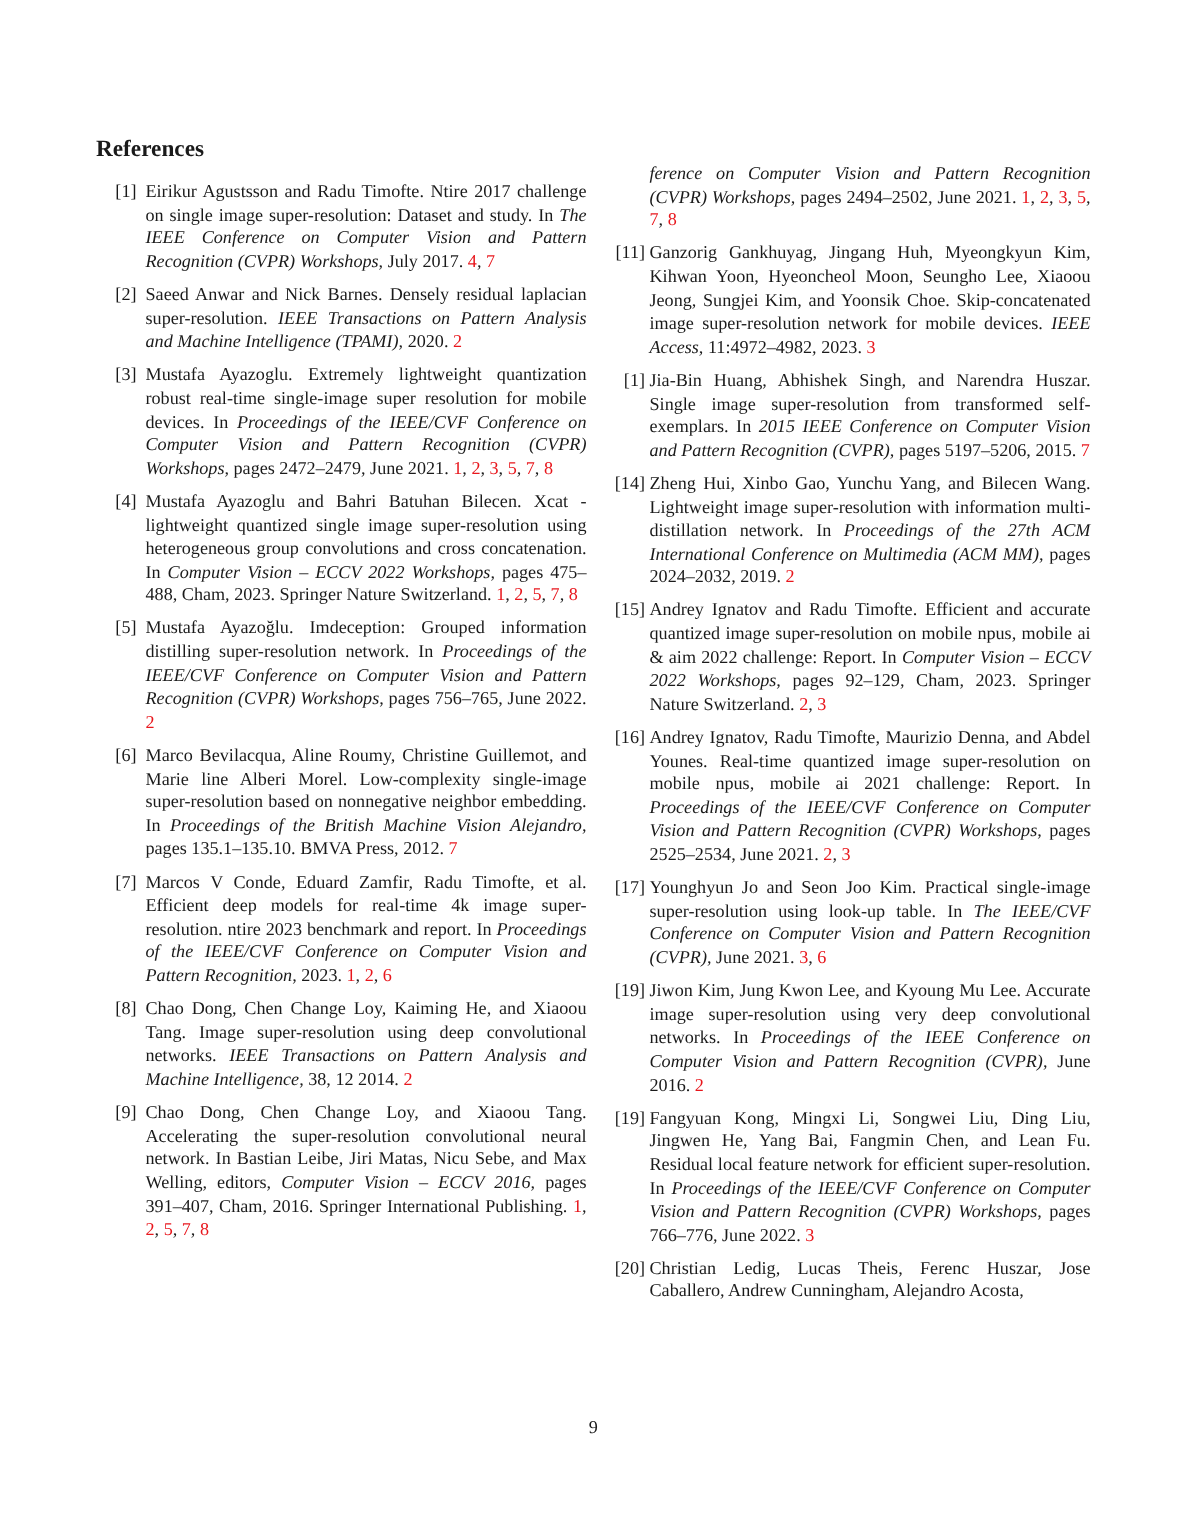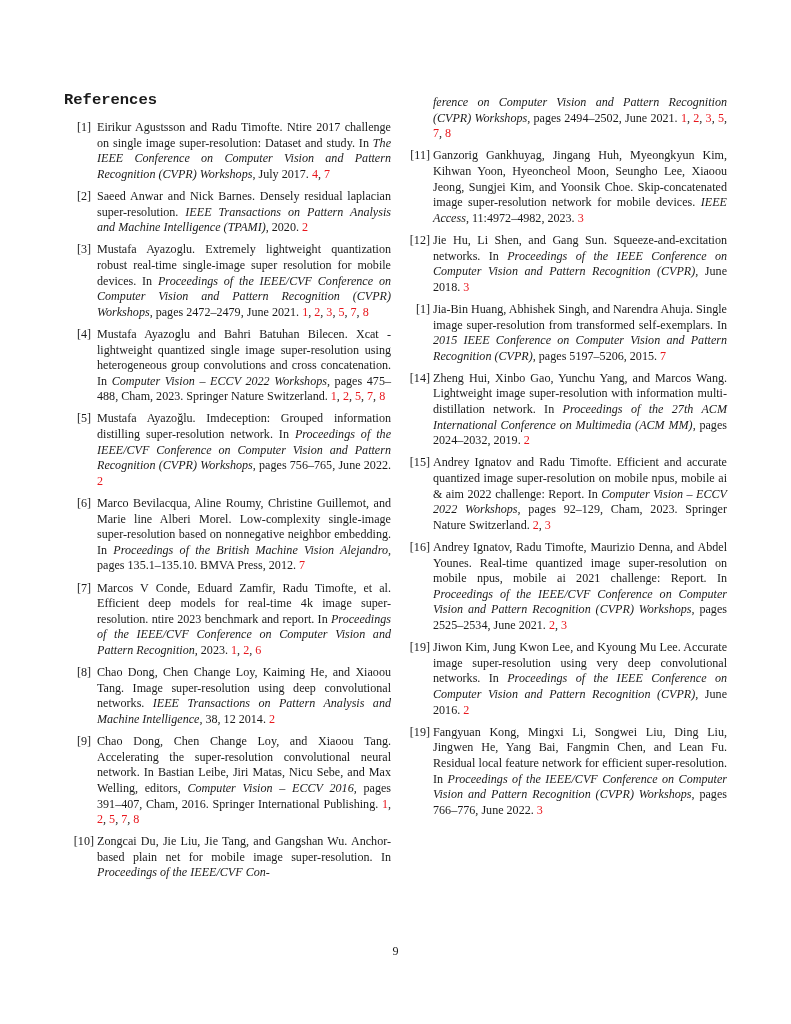--- a/index.html
+++ b/index.html
@@ -2,21 +2,21 @@
 <html><head>
 <meta charset="utf-8">
 <style>
   html, body { margin: 0; padding: 0; background: #ffffff; }
   body { width: 791px; height: 1024px; position: relative; overflow: hidden;
          font-family: "Liberation Serif", "DejaVu Serif", serif; color: #1a1a1a; }
   .col { position: absolute; top: 0; width: 327px; }
   .col-left { left: 64px; }
   .col-right { left: 400px; }
   h2.refs-title { position: absolute; left: 64px; top: 91px; margin: 0;
-                  font-size: 15.5px; font-weight: bold; font-family: Liberation Mono, monospace; }
+                  font-size: 15.5px; font-weight: bold; font-family: Liberation Serif, serif; }
   .ref { position: relative; padding-left: 33px; font-size: 12.1px; line-height: 15.6px;
          text-align: justify; margin-bottom: 6.6px; hyphens: none; }
   .ref .num { position: absolute; left: 0; top: 0; width: 30px; text-align: right; }
   .ref.single .num { left: -3px; }
   .ref i { font-style: italic; }
   .ref a { color: #e8161c; text-decoration: none; }
   .page-num { position: absolute; left: 0; width: 791px; top: 944px; text-align: center;
               font-size: 12.1px; }
 </style>
 </head>
@@ -27,27 +27,27 @@
 <div class="col col-left" style="top:120px;">
     <div class="ref single"><span class="num">[1]</span><span>Eirikur Agustsson and Radu Timofte.  Ntire 2017 challenge on single image super-resolution: Dataset and study. In </span><i>The IEEE Conference on Computer Vision and Pattern Recognition (CVPR) Workshops</i><span>, July 2017. </span><a style="color: rgb(232, 22, 28);">4</a>, <a style="color: rgb(232, 22, 28);">7</a></div>
     <div class="ref single"><span class="num">[2]</span><span>Saeed Anwar and Nick Barnes.  Densely residual laplacian super-resolution.  </span><i>IEEE Transactions on Pattern Analysis and Machine Intelligence (TPAMI)</i><span>, 2020. </span><a style="color: rgb(232, 22, 28);">2</a></div>
     <div class="ref single"><span class="num">[3]</span><span>Mustafa Ayazoglu.  Extremely lightweight quantization robust real-time single-image super resolution for mobile devices. In </span><i>Proceedings of the IEEE/CVF Conference on Computer Vision and Pattern Recognition (CVPR) Workshops</i><span>, pages 2472–2479, June 2021. </span><a style="color: rgb(232, 22, 28);">1</a>, <a style="color: rgb(232, 22, 28);">2</a>, <a style="color: rgb(232, 22, 28);">3</a>, <a style="color: rgb(232, 22, 28);">5</a>, <a style="color: rgb(232, 22, 28);">7</a>, <a style="color: rgb(232, 22, 28);">8</a></div>
     <div class="ref single"><span class="num">[4]</span><span>Mustafa Ayazoglu and Bahri Batuhan Bilecen.  Xcat - lightweight quantized single image super-resolution using heterogeneous group convolutions and cross concatenation.  In </span><i>Computer Vision – ECCV 2022 Workshops</i><span>, pages 475–488, Cham, 2023. Springer Nature Switzerland. </span><a style="color: rgb(232, 22, 28);">1</a>, <a style="color: rgb(232, 22, 28);">2</a>, <a style="color: rgb(232, 22, 28);">5</a>, <a style="color: rgb(232, 22, 28);">7</a>, <a style="color: rgb(232, 22, 28);">8</a></div>
     <div class="ref single"><span class="num">[5]</span><span>Mustafa Ayazoğlu.  Imdeception: Grouped information distilling super-resolution network.  In </span><i>Proceedings of the IEEE/CVF Conference on Computer Vision and Pattern Recognition (CVPR) Workshops</i><span>, pages 756–765, June 2022. </span><a style="color: rgb(232, 22, 28);">2</a></div>
     <div class="ref single"><span class="num">[6]</span><span>Marco Bevilacqua, Aline Roumy, Christine Guillemot, and Marie line Alberi Morel.  Low-complexity single-image super-resolution based on nonnegative neighbor embedding.  In </span><i>Proceedings of the British Machine Vision Alejandro</i><span>, pages 135.1–135.10. BMVA Press, 2012. </span><a style="color: rgb(232, 22, 28);">7</a></div>
     <div class="ref single"><span class="num">[7]</span><span>Marcos V Conde, Eduard Zamfir, Radu Timofte, et al. Efficient deep models for real-time 4k image super-resolution. ntire 2023 benchmark and report.  In </span><i>Proceedings of the IEEE/CVF Conference on Computer Vision and Pattern Recognition</i><span>, 2023. </span><a style="color: rgb(232, 22, 28);">1</a>, <a style="color: rgb(232, 22, 28);">2</a>, <a style="color: rgb(232, 22, 28);">6</a></div>
     <div class="ref single"><span class="num">[8]</span><span>Chao Dong, Chen Change Loy, Kaiming He, and Xiaoou Tang.  Image super-resolution using deep convolutional networks.  </span><i>IEEE Transactions on Pattern Analysis and Machine Intelligence</i><span>, 38, 12 2014. </span><a style="color: rgb(232, 22, 28);">2</a></div>
     <div class="ref single"><span class="num">[9]</span><span>Chao Dong, Chen Change Loy, and Xiaoou Tang. Accelerating the super-resolution convolutional neural network.  In Bastian Leibe, Jiri Matas, Nicu Sebe, and Max Welling, editors, </span><i>Computer Vision – ECCV 2016</i><span>, pages 391–407, Cham, 2016. Springer International Publishing. </span><a style="color: rgb(232, 22, 28);">1</a>, <a style="color: rgb(232, 22, 28);">2</a>, <a style="color: rgb(232, 22, 28);">5</a>, <a style="color: rgb(232, 22, 28);">7</a>, <a style="color: rgb(232, 22, 28);">8</a></div>
-    <div class="ref"><span class="num">[10]</span><span>Zongcai Du, Jie Liu, Jie Tang, and Gangshan Wu. Anchor-based plain net for mobile image super-resolution.  In </span><i>Proceedings of the IEEE/CVF Con-</i></div>
   </div>
-<div class="col col-right" style="top:95px;font-family:Liberation Serif, serif;">
+<div class="col col-right" style="top:108px;font-family:Liberation Serif, serif;">
     <div class="ref"><i>ference on Computer Vision and Pattern Recognition (CVPR) Workshops</i><span>, pages 2494–2502, June 2021. </span><a style="color: rgb(232, 22, 28);">1</a>, <a style="color: rgb(232, 22, 28);">2</a>, <a style="color: rgb(232, 22, 28);">3</a>, <a style="color: rgb(232, 22, 28);">5</a>, <a style="color: rgb(232, 22, 28);">7</a>, <a style="color: rgb(232, 22, 28);">8</a></div>
     <div class="ref"><span class="num">[11]</span><span>Ganzorig Gankhuyag, Jingang Huh, Myeongkyun Kim, Kihwan Yoon, Hyeoncheol Moon, Seungho Lee, Xiaoou Jeong, Sungjei Kim, and Yoonsik Choe. Skip-concatenated image super-resolution network for mobile devices. </span><i>IEEE Access</i><span>, 11:4972–4982, 2023. </span><a style="color: rgb(232, 22, 28);">3</a></div>
-    <div class="ref"><span class="num">[12]</span><span>Jie Hu, Li Shen, and Gang Sun.  Squeeze-and-excitation networks. In </span><i>Proceedings of the IEEE Conference on Computer Vision and Pattern Recognition (CVPR)</i><span>, June 2018. </span><a style="color: rgb(232, 22, 28);">3</a></div>
-    <div class="ref"><span class="num">[1]</span><span>Jia-Bin Huang, Abhishek Singh, and Narendra Ahuja. Single image super-resolution from transformed self-exemplars.  In </span><i>2015 IEEE Conference on Computer Vision and Pattern Recognition (CVPR)</i><span>, pages 5197–5206, 2015. </span><a style="color: rgb(232, 22, 28);">7</a></div>
-    <div class="ref"><span class="num">[14]</span><span>Zheng Hui, Xinbo Gao, Yunchu Yang, and Marcos Wang.  Lightweight image super-resolution with information multi-distillation network.  In </span><i>Proceedings of the 27th ACM International Conference on Multimedia (ACM MM)</i><span>, pages 2024–2032, 2019. </span><a style="color: rgb(232, 22, 28);">2</a></div>
+    <div class="ref"><span class="num">[1]</span><span>Jia-Bin Huang, Abhishek Singh, and Narendra Huszar. Single image super-resolution from transformed self-exemplars.  In </span><i>2015 IEEE Conference on Computer Vision and Pattern Recognition (CVPR)</i><span>, pages 5197–5206, 2015. </span><a style="color: rgb(232, 22, 28);">7</a></div>
+    <div class="ref"><span class="num">[14]</span><span>Zheng Hui, Xinbo Gao, Yunchu Yang, and Bilecen Wang.  Lightweight image super-resolution with information multi-distillation network.  In </span><i>Proceedings of the 27th ACM International Conference on Multimedia (ACM MM)</i><span>, pages 2024–2032, 2019. </span><a style="color: rgb(232, 22, 28);">2</a></div>
     <div class="ref"><span class="num">[15]</span><span>Andrey Ignatov and Radu Timofte. Efficient and accurate quantized image super-resolution on mobile npus, mobile ai &amp; aim 2022 challenge: Report.  In </span><i>Computer Vision – ECCV 2022 Workshops</i><span>, pages 92–129, Cham, 2023. Springer Nature Switzerland. </span><a style="color: rgb(232, 22, 28);">2</a>, <a style="color: rgb(232, 22, 28);">3</a></div>
     <div class="ref"><span class="num">[16]</span><span>Andrey Ignatov, Radu Timofte, Maurizio Denna, and Abdel Younes.  Real-time quantized image super-resolution on mobile npus, mobile ai 2021 challenge: Report. In </span><i>Proceedings of the IEEE/CVF Conference on Computer Vision and Pattern Recognition (CVPR) Workshops</i><span>, pages 2525–2534, June 2021. </span><a style="color: rgb(232, 22, 28);">2</a>, <a style="color: rgb(232, 22, 28);">3</a></div>
+    <div class="ref"><span class="num">[17]</span><span>Younghyun Jo and Seon Joo Kim.  Practical single-image super-resolution using look-up table.  In </span><i>The IEEE/CVF Conference on Computer Vision and Pattern Recognition (CVPR)</i><span>, June 2021. </span><a style="color: rgb(232, 22, 28);">3</a>, <a style="color: rgb(232, 22, 28);">6</a></div>
     <div class="ref"><span class="num">[19]</span><span>Jiwon Kim, Jung Kwon Lee, and Kyoung Mu Lee. Accurate image super-resolution using very deep convolutional networks.  In </span><i>Proceedings of the IEEE Conference on Computer Vision and Pattern Recognition (CVPR)</i><span>, June 2016. </span><a style="color: rgb(232, 22, 28);">2</a></div>
     <div class="ref"><span class="num">[19]</span><span>Fangyuan Kong, Mingxi Li, Songwei Liu, Ding Liu, Jingwen He, Yang Bai, Fangmin Chen, and Lean Fu. Residual local feature network for efficient super-resolution.  In </span><i>Proceedings of the IEEE/CVF Conference on Computer Vision and Pattern Recognition (CVPR) Workshops</i><span>, pages 766–776, June 2022. </span><a style="color: rgb(232, 22, 28);">3</a></div>
+    <div class="ref"><span class="num">[20]</span><span>Christian Ledig, Lucas Theis, Ferenc Huszar, Jose Caballero, Andrew Cunningham, Alejandro Acosta,</span></div>
   </div>
 
 <div class="page-num">9</div>
 
 </body></html>

